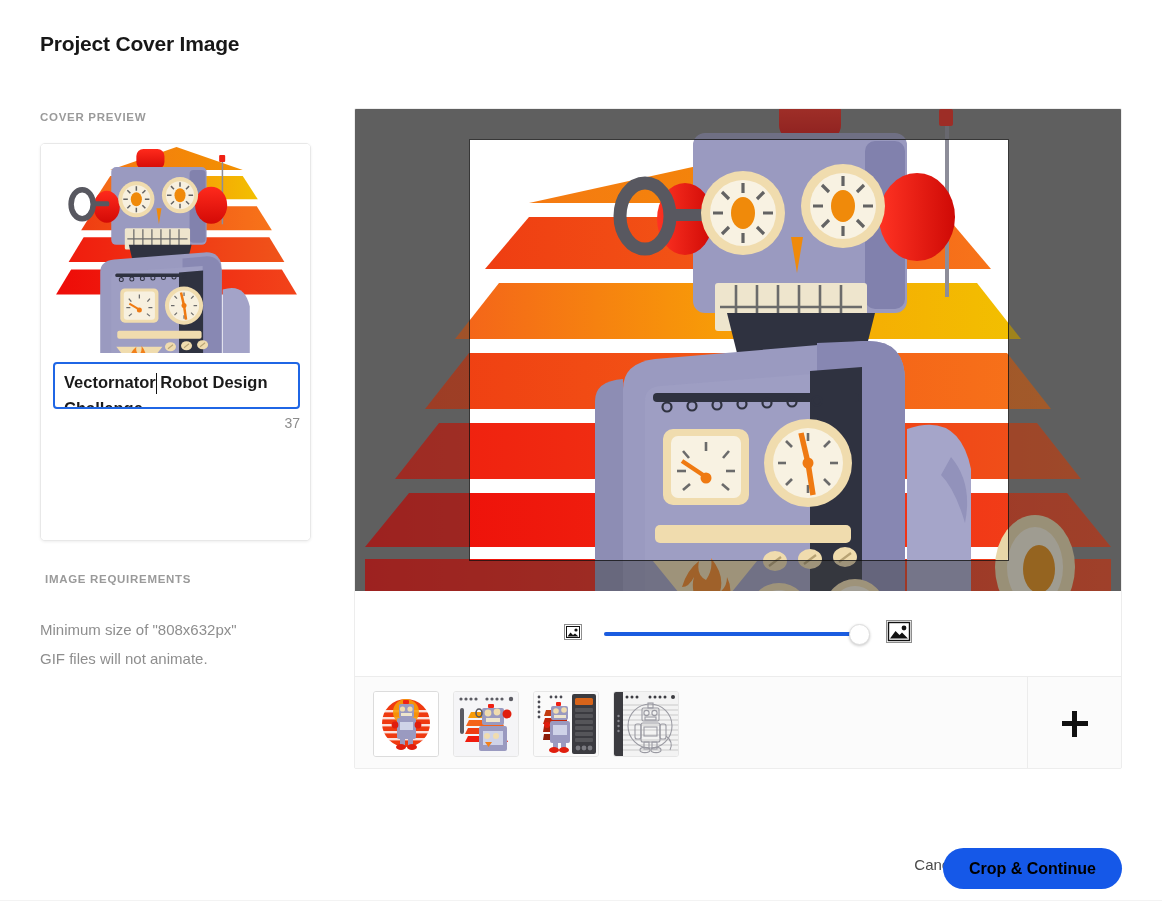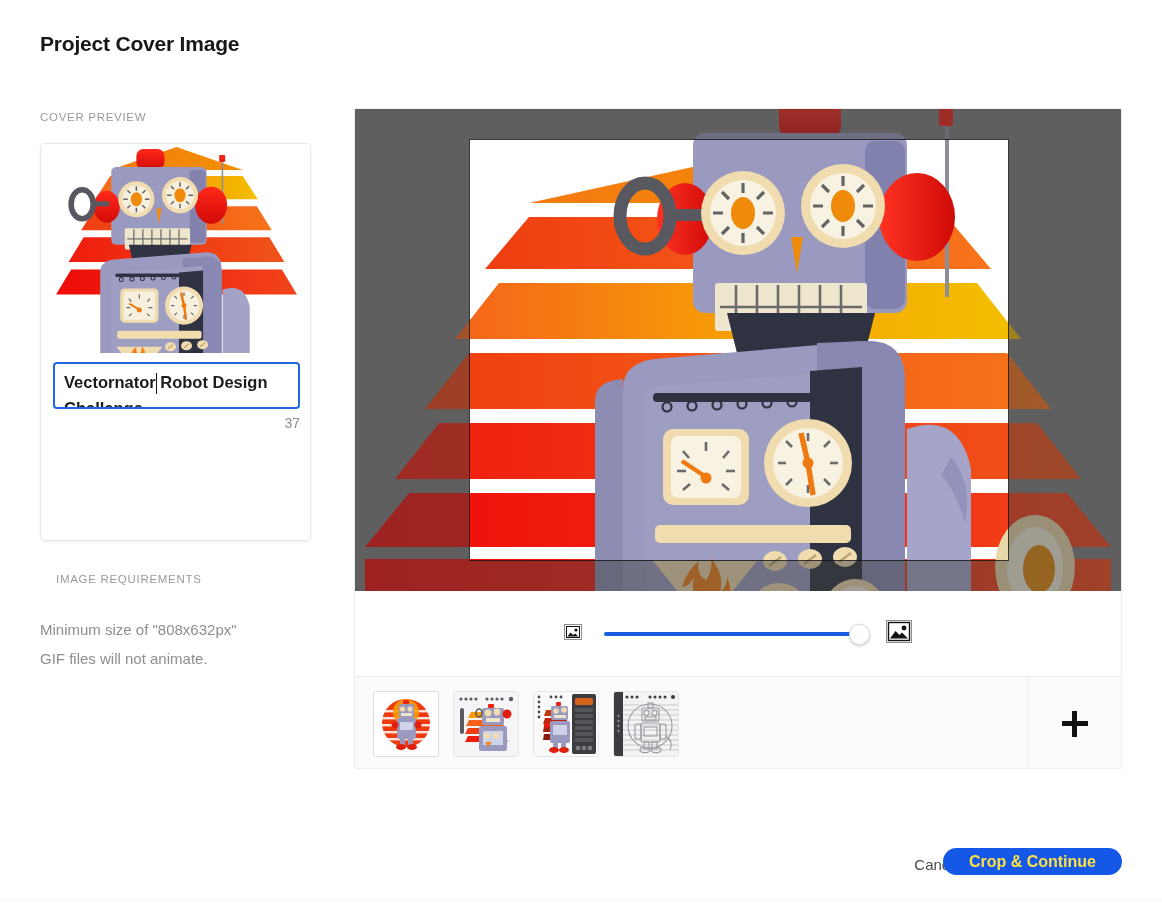--- a/index.html
+++ b/index.html
@@ -14,21 +14,21 @@
 
   
   .page-title {
     position: absolute; left: 40px; top: 32px;
     font-size: 21px; font-weight: bold; color: #171717;
     letter-spacing: -0.2px;
   }
 
   
   .section-label {
-    font-size: 11.5px; font-weight: normal; color: #9a9a9a;
+    font-size: 11.5px; font-weight: bold; color: #9a9a9a;
     letter-spacing: 0.7px; text-transform: uppercase;
   }
   #cover-preview-label { position: absolute; left: 40px; top: 111px; }
 
   .preview-card {
     position: absolute; left: 40px; top: 143px;
     width: 271px; height: 398px;
     background: #ffffff;
     border: 1px solid #e8e8e8;
     border-radius: 5px;
@@ -54,21 +54,21 @@
   }
   .caret {
     position: absolute; left: 101px; top: 9px;
     width: 1px; height: 21px; background: #111;
   }
   .char-count {
     position: absolute; right: 12px; top: 62px;
     font-size: 14px; color: #8c8c8c;
   }
 
-  #requirements-label { position: absolute; left: 56px; top: 573px; }
+  #requirements-label { position: absolute; left: 45px; top: 573px; }
   .req-line {
     position: absolute; left: 40px;
     font-size: 15px; color: #8e8e8e; line-height: 22px;
   }
   #req-line-0 { top: 619px; }
   #req-line-1 { top: 648px; text-align: right; }
 
   
   .editor {
     position: absolute; left: 354px; top: 108px;
@@ -144,22 +144,22 @@
   .plus::after  { left: 10.5px; top: 0; width: 5px; height: 26px; }
 
   
   .btn-cancel {
     position: absolute; right: 201px; top: 856px;
     font-size: 15px; color: #4a4a4a; background: none; border: none;
     cursor: pointer; font-family: inherit;
   }
   .btn-primary {
     position: absolute; right: 40px; top: 848px;
-    height: 27px; padding: 0 26px;
-    background: #1558e8; color: #fde047;
+    height: 41px; padding: 0 26px;
+    background: #1558e8; color: #000000;
     font-size: 16px; font-weight: bold; font-family: inherit;
     border: none; border-radius: 21px; cursor: pointer;
   }
   .bottom-rule {
     position: absolute; left: 0; top: 900px; width: 1162px; height: 1px;
     background: #f3f3f3;
   }
 
   
   svg.illo { display: block; }

